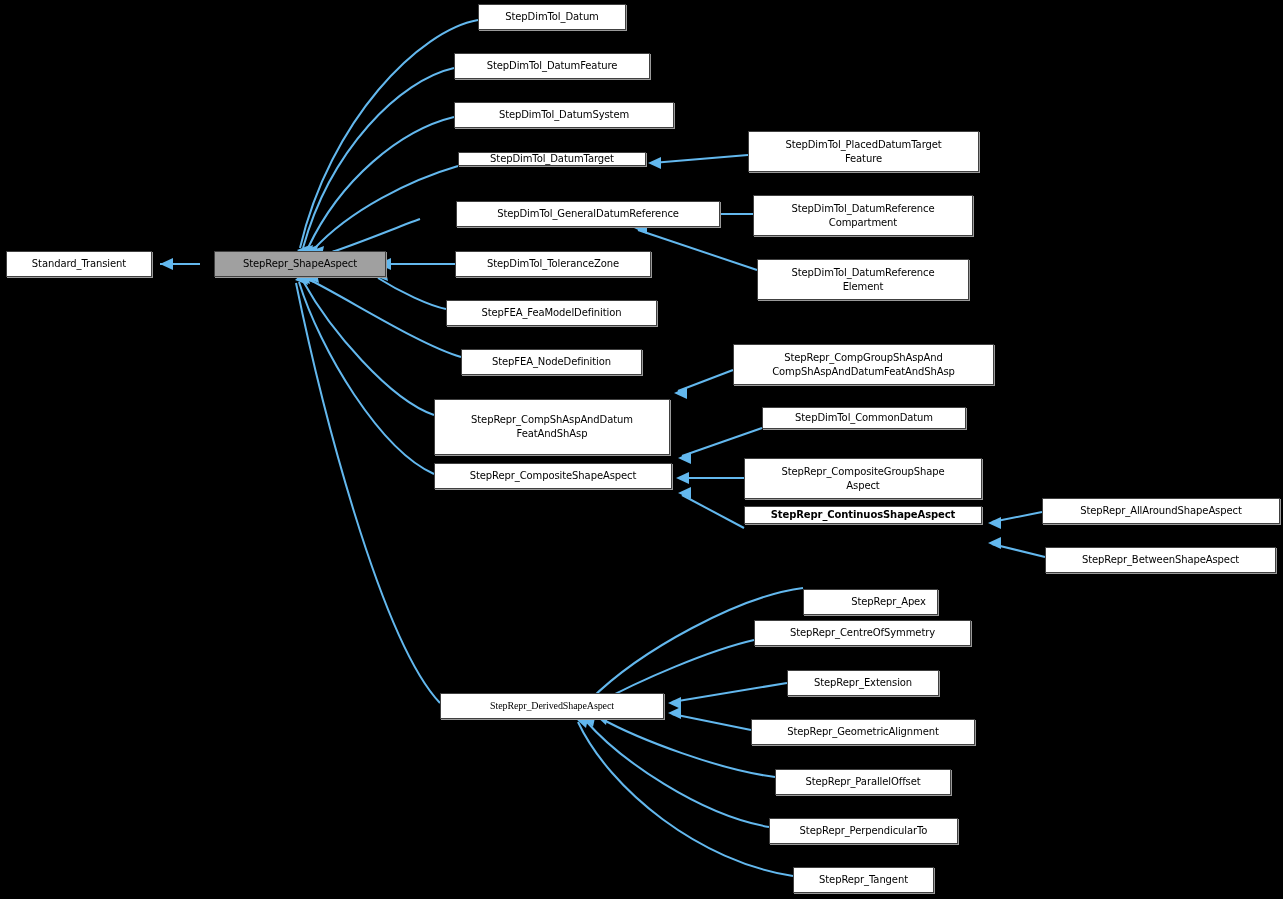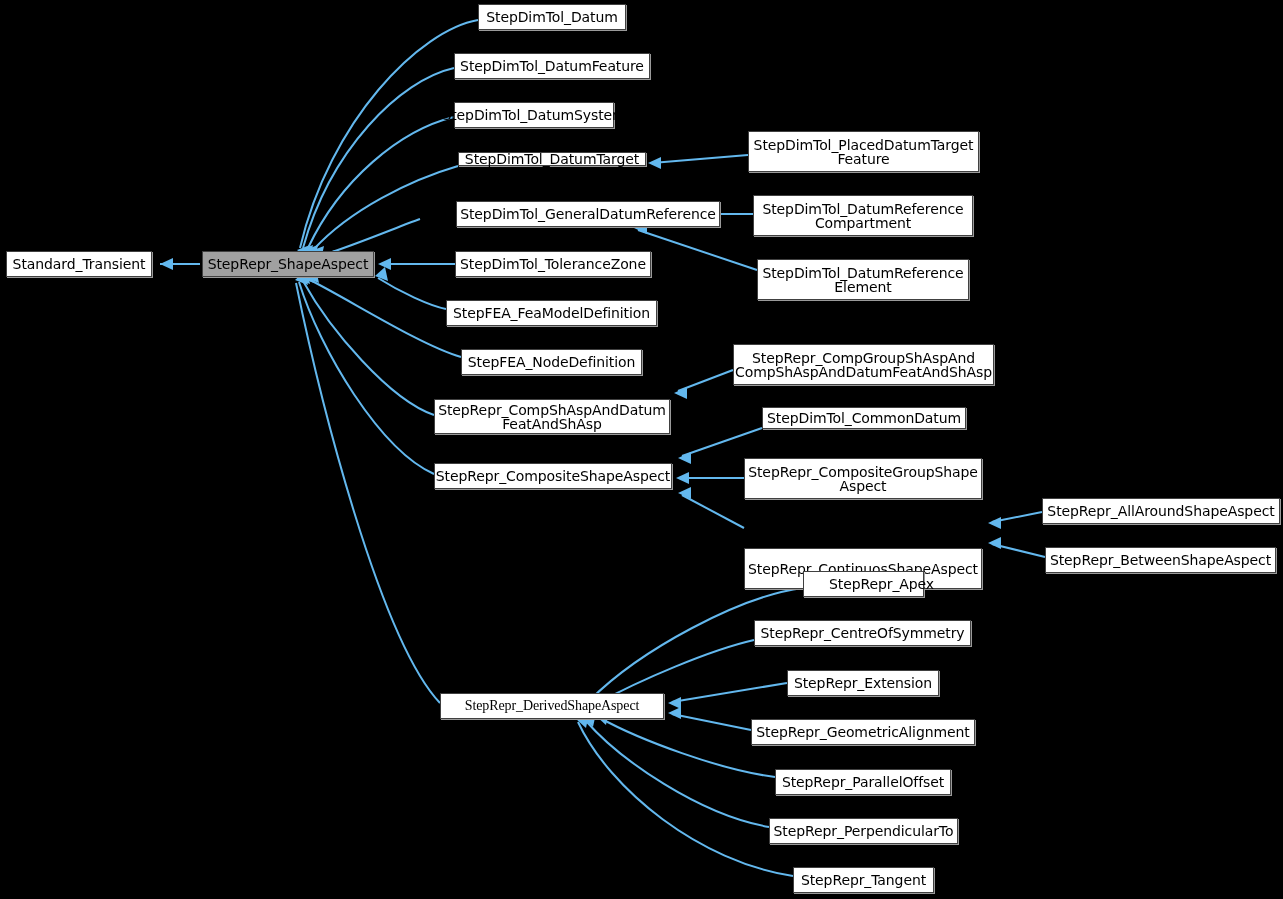--- a/index.html
+++ b/index.html
@@ -22,32 +22,33 @@
     width: 1283px;
     height: 899px;
     pointer-events: none;
   }
   .node {
     position: absolute;
     box-sizing: border-box;
     background: #ffffff;
     border: 1px solid #404040;
     color: #000000;
-    font-size: 14px;
+    font-size: 10px;
     line-height: 14px;
     display: flex;
     align-items: center;
     justify-content: center;
     text-align: center;
     white-space: pre-line;
     box-shadow: 1px 1px 0 0 #9a9a9a;
     letter-spacing: -0.1px;
   }
   .node.highlight {
     background: #a0a0a0;
+    margin-left: 12px;
   }
 </style>
 </head>
 <body>
 
 <div id="diagram">
   <svg id="edges" viewBox="0 0 1283 899" width="1283" height="899" xmlns="http://www.w3.org/2000/svg">
     <g id="edge-group" fill="none" stroke="#63b8ee" stroke-width="2">
         <path d="M 200,264 L 160,264" stroke="#63b8ee" stroke-width="2" fill="none"></path>
         <path d="M 478,20 C 420,30 330,120 300,248" stroke="#63b8ee" stroke-width="2" fill="none"></path>
@@ -107,45 +108,45 @@
         <polygon points="596,716 609,711 606,725" fill="#63b8ee"></polygon>
         <polygon points="583,718 596,713 593,727" fill="#63b8ee"></polygon>
         <polygon points="576,719 589,714 586,728" fill="#63b8ee"></polygon>
       </g>
   </svg>
   <div id="node-layer">
       <div class="node" style="left: 6px; top: 251px; width: 146px; height: 26px;">Standard_Transient</div>
       <div class="node highlight" style="left: 202px; top: 251px; width: 172px; height: 26px; background: rgb(160, 160, 160);">StepRepr_ShapeAspect</div>
       <div class="node" style="left: 478px; top: 4px; width: 148px; height: 26px;">StepDimTol_Datum</div>
       <div class="node" style="left: 454px; top: 53px; width: 196px; height: 26px;">StepDimTol_DatumFeature</div>
-      <div class="node" style="left: 454px; top: 102px; width: 160px; height: 26px;">StepDimTol_DatumSystem</div>
+      <div class="node" style="left: 454px; top: 102px; width: 220px; height: 26px;">StepDimTol_DatumSystem</div>
       <div class="node" style="left: 458px; top: 152px; width: 188px; height: 14px;">StepDimTol_DatumTarget</div>
       <div class="node" style="left: 420px; top: 201px; width: 264px; height: 26px; margin-left: 36px;">StepDimTol_GeneralDatumReference</div>
       <div class="node" style="left: 455px; top: 251px; width: 196px; height: 26px;">StepDimTol_ToleranceZone</div>
       <div class="node" style="left: 446px; top: 300px; width: 211px; height: 26px;">StepFEA_FeaModelDefinition</div>
       <div class="node" style="left: 461px; top: 349px; width: 181px; height: 26px;">StepFEA_NodeDefinition</div>
-      <div class="node" style="left: 434px; top: 399px; width: 236px; height: 35px;">StepRepr_CompShAspAndDatum
+      <div class="node" style="left: 434px; top: 399px; width: 236px; height: 56px;">StepRepr_CompShAspAndDatum
 FeatAndShAsp</div>
       <div class="node" style="left: 434px; top: 463px; width: 238px; height: 26px;">StepRepr_CompositeShapeAspect</div>
       <div class="node" style="left: 440px; top: 693px; width: 224px; height: 26px; font-family: Liberation Serif, serif;">StepRepr_DerivedShapeAspect</div>
       <div class="node" style="left: 748px; top: 131px; width: 231px; height: 41px;">StepDimTol_PlacedDatumTarget
 Feature</div>
       <div class="node" style="left: 753px; top: 195px; width: 220px; height: 41px;">StepDimTol_DatumReference
 Compartment</div>
       <div class="node" style="left: 757px; top: 259px; width: 212px; height: 41px;">StepDimTol_DatumReference
 Element</div>
       <div class="node" style="left: 733px; top: 344px; width: 261px; height: 41px;">StepRepr_CompGroupShAspAnd
 CompShAspAndDatumFeatAndShAsp</div>
       <div class="node" style="left: 762px; top: 407px; width: 204px; height: 22px;">StepDimTol_CommonDatum</div>
       <div class="node" style="left: 744px; top: 458px; width: 238px; height: 41px;">StepRepr_CompositeGroupShape
 Aspect</div>
-      <div class="node" style="left: 744px; top: 548px; width: 238px; height: 41px;">StepRepr_ContinuosShapeAspect</div>
+      <div class="node" style="left: 744px; top: 506px; width: 238px; height: 18px; font-weight: bold;">StepRepr_ContinuosShapeAspect</div>
       <div class="node" style="left: 1042px; top: 498px; width: 238px; height: 26px;">StepRepr_AllAroundShapeAspect</div>
       <div class="node" style="left: 1045px; top: 547px; width: 231px; height: 26px;">StepRepr_BetweenShapeAspect</div>
-      <div class="node" style="left: 803px; top: 571px; width: 121px; height: 26px; padding-left: 36px;">StepRepr_Apex</div>
+      <div class="node" style="left: 803px; top: 589px; width: 135px; height: 26px; padding-left: 36px;">StepRepr_Apex</div>
       <div class="node" style="left: 754px; top: 620px; width: 217px; height: 26px;">StepRepr_CentreOfSymmetry</div>
       <div class="node" style="left: 787px; top: 670px; width: 152px; height: 26px;">StepRepr_Extension</div>
       <div class="node" style="left: 751px; top: 719px; width: 224px; height: 26px;">StepRepr_GeometricAlignment</div>
       <div class="node" style="left: 775px; top: 769px; width: 176px; height: 26px;">StepRepr_ParallelOffset</div>
       <div class="node" style="left: 769px; top: 818px; width: 189px; height: 26px;">StepRepr_PerpendicularTo</div>
       <div class="node" style="left: 793px; top: 867px; width: 141px; height: 26px;">StepRepr_Tangent</div>
     </div>
 </div>
 
 </body></html>

